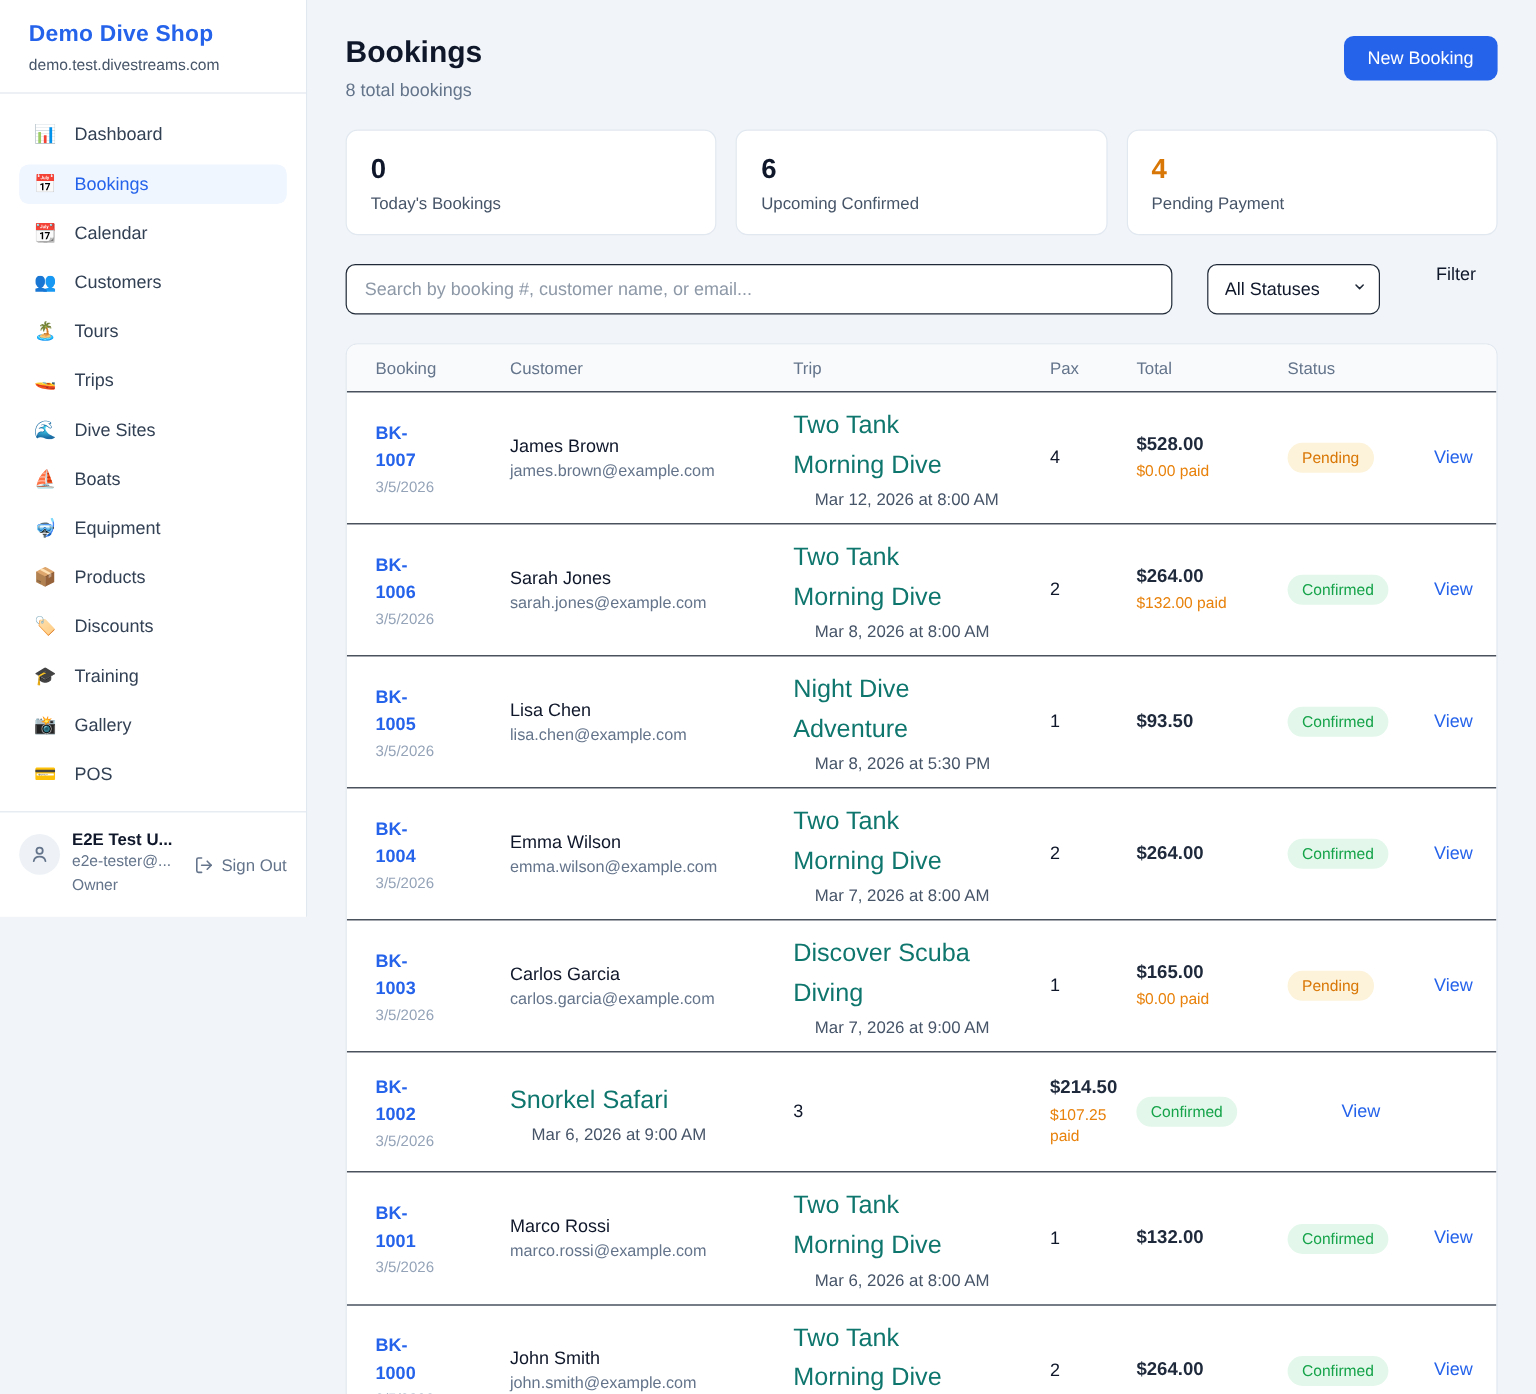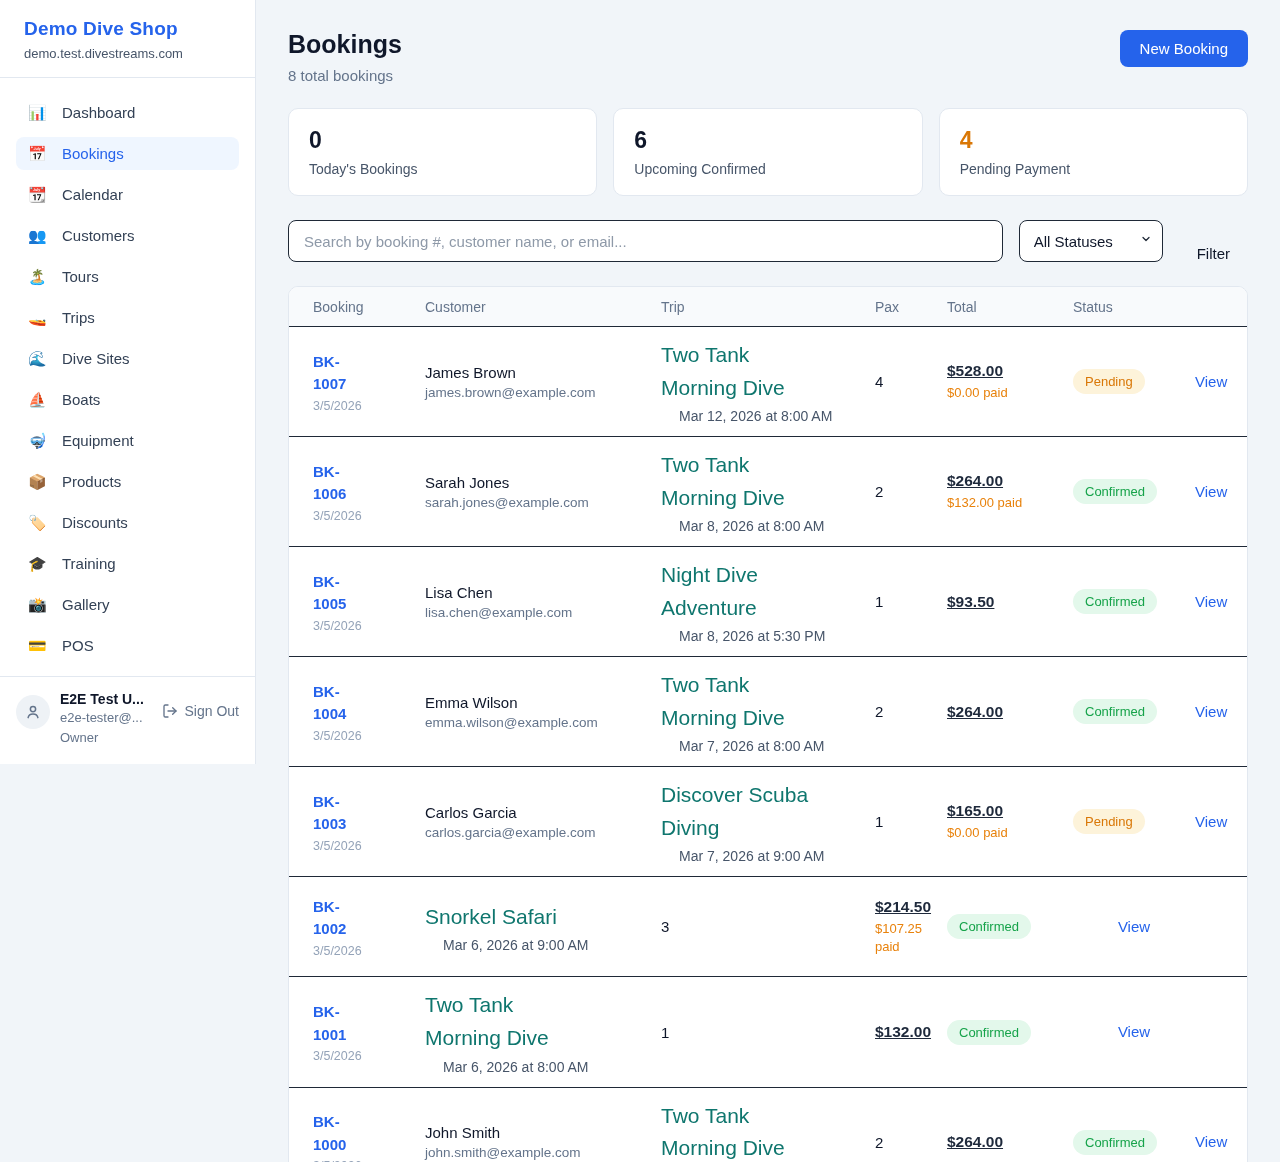--- a/index.html
+++ b/index.html
@@ -19,37 +19,37 @@
     color:#334155; font-size:15px; text-decoration:none; cursor:pointer; }
   .nav-item.active { background:#eff6ff; color:#2563eb; font-weight:500; }
   .nav-icon { width:20px; font-size:15px; line-height:1; text-align:center; }
   .user-box { border-top:1px solid #e2e8f0; padding:14px 16px 18px; display:flex; align-items:flex-start; gap:10px; }
   .avatar { width:34px; height:34px; border-radius:50%; background:#eef2f6; display:flex;
     align-items:center; justify-content:center; flex-shrink:0; margin-top:4px; }
   .user-info { flex:1; min-width:0; }
   .user-name { font-size:14px; font-weight:bold; color:#0f172a; white-space:nowrap; }
   .user-sub { font-size:13px; color:#64748b; margin-top:2px; line-height:1.35; }
   .signout { display:flex; align-items:center; gap:7px; color:#64748b; font-size:14px;
-    text-decoration:none; margin-top:12px; white-space:nowrap; cursor:pointer; }
+    text-decoration:none; margin-top:22px; white-space:nowrap; cursor:pointer; }
 
   
   main { flex:1; padding:30px 32px 32px; min-width:0; }
   .page-header { display:flex; justify-content:space-between; align-items:flex-start; }
   .page-title { font-size:25px; font-weight:bold; color:#0f172a; }
   .page-subtitle { font-size:15px; color:#64748b; margin-top:8px; }
   .btn-primary { background:#2563eb; color:#ffffff; border:none; border-radius:8px;
     padding:10px 20px; font-size:15px; font-weight:500; font-family:inherit; cursor:pointer; }
 
   .stats { display:flex; gap:16px; margin-top:24px; }
   .stat-card { flex:1; background:#ffffff; border:1px solid #e2e8f0; border-radius:10px; padding:18px 20px; }
   .stat-value { font-size:23px; font-weight:bold; color:#0f172a; }
   .stat-value.accent { color:#d97706; }
   .stat-label { font-size:14px; color:#475569; margin-top:7px; }
 
-  .filter-row { display:flex; align-items:flex-end; gap:16px; margin-top:24px; }
+  .filter-row { display:flex; align-items:flex-start; gap:29px; margin-top:24px; }
   .search-input { flex:1; height:42px; border:1.5px solid #1f2937; border-radius:8px; padding:0 15px;
     font-size:15px; font-family:inherit; color:#0f172a; background:#ffffff; outline:none; }
   .search-input::placeholder { color:#8e99a8; }
   .select-wrap { position:relative; }
   .status-select { appearance:none; -webkit-appearance:none; height:42px; width:144px;
     border:1.5px solid #1f2937; border-radius:8px; background:#ffffff; padding:0 30px 0 14px;
     font-size:15px; font-family:inherit; color:#0f172a; cursor:pointer; }
   .chev { position:absolute; right:11px; top:13px; pointer-events:none; color:#1f2937; display:flex; }
   .filter-btn { background:none; border:none; font-size:15px; color:#0f172a; font-family:inherit;
     padding:0 18px; cursor:pointer; }
@@ -64,21 +64,21 @@
   .trow:last-child { border-bottom:none; }
 
   .bk-id { display:block; width:56px; color:#2563eb; font-size:15px; font-weight:bold;
     line-height:1.5; text-decoration:none; cursor:pointer; }
   .bk-date { font-size:12.5px; color:#94a3b8; margin-top:3px; }
   .cust-name { font-size:15px; color:#0f172a; }
   .cust-email { font-size:13.5px; color:#64748b; margin-top:4px; }
   .trip-name { font-size:21px; font-weight:normal; color:#0f766e; max-width:156px; line-height:1.55; }
   .trip-time { font-size:14px; color:#475569; margin-top:4px;margin-left:18px; }
   .pax-cell { font-size:15px; color:#0f172a; }
-  .total-amount { font-size:15.5px; font-weight:bold; color:#1e293b;text-decoration:underline; }
+  .total-amount { font-size:15.5px; font-weight:bold; color:#1e293b; }
   .paid-amount { font-size:13px; color:#e8820c; margin-top:4px; max-width:96px; line-height:1.35; }
   .badge { display:inline-block; font-size:13px; padding:5px 12px; border-radius:999px; }
   .badge.pending { background:#fdf3da; color:#d97706; }
   .badge.confirmed { background:#e3f8eb; color:#16a34a; }
   .view-link { color:#2563eb; font-size:15px; font-weight:500; text-decoration:none; cursor:pointer; }
   .view-cell { text-align:center; }
 </style>
 </head>
 <body>
 
@@ -385,20 +385,24 @@
     <div class="cell view-cell">
       <a class="view-link">View</a>
     </div>
   </div>
 
   <div class="trow">
     <div class="cell booking-cell">
       <a class="bk-id">BK-1001</a>
       <div class="bk-date">3/5/2026</div>
     </div>
+    <div class="cell customer-cell">
+      <div class="cust-name">Marco Rossi</div>
+      <div class="cust-email">marco.rossi@example.com</div>
+    </div>
     <div class="cell trip-cell">
       <div class="trip-name">Two Tank Morning Dive</div>
       <div class="trip-time">Mar 6, 2026 at 8:00 AM</div>
     </div>
     <div class="cell pax-cell">1</div>
     <div class="cell total-cell">
       <div class="total-amount">$132.00</div>
 
     </div>
     <div class="cell status-cell">

